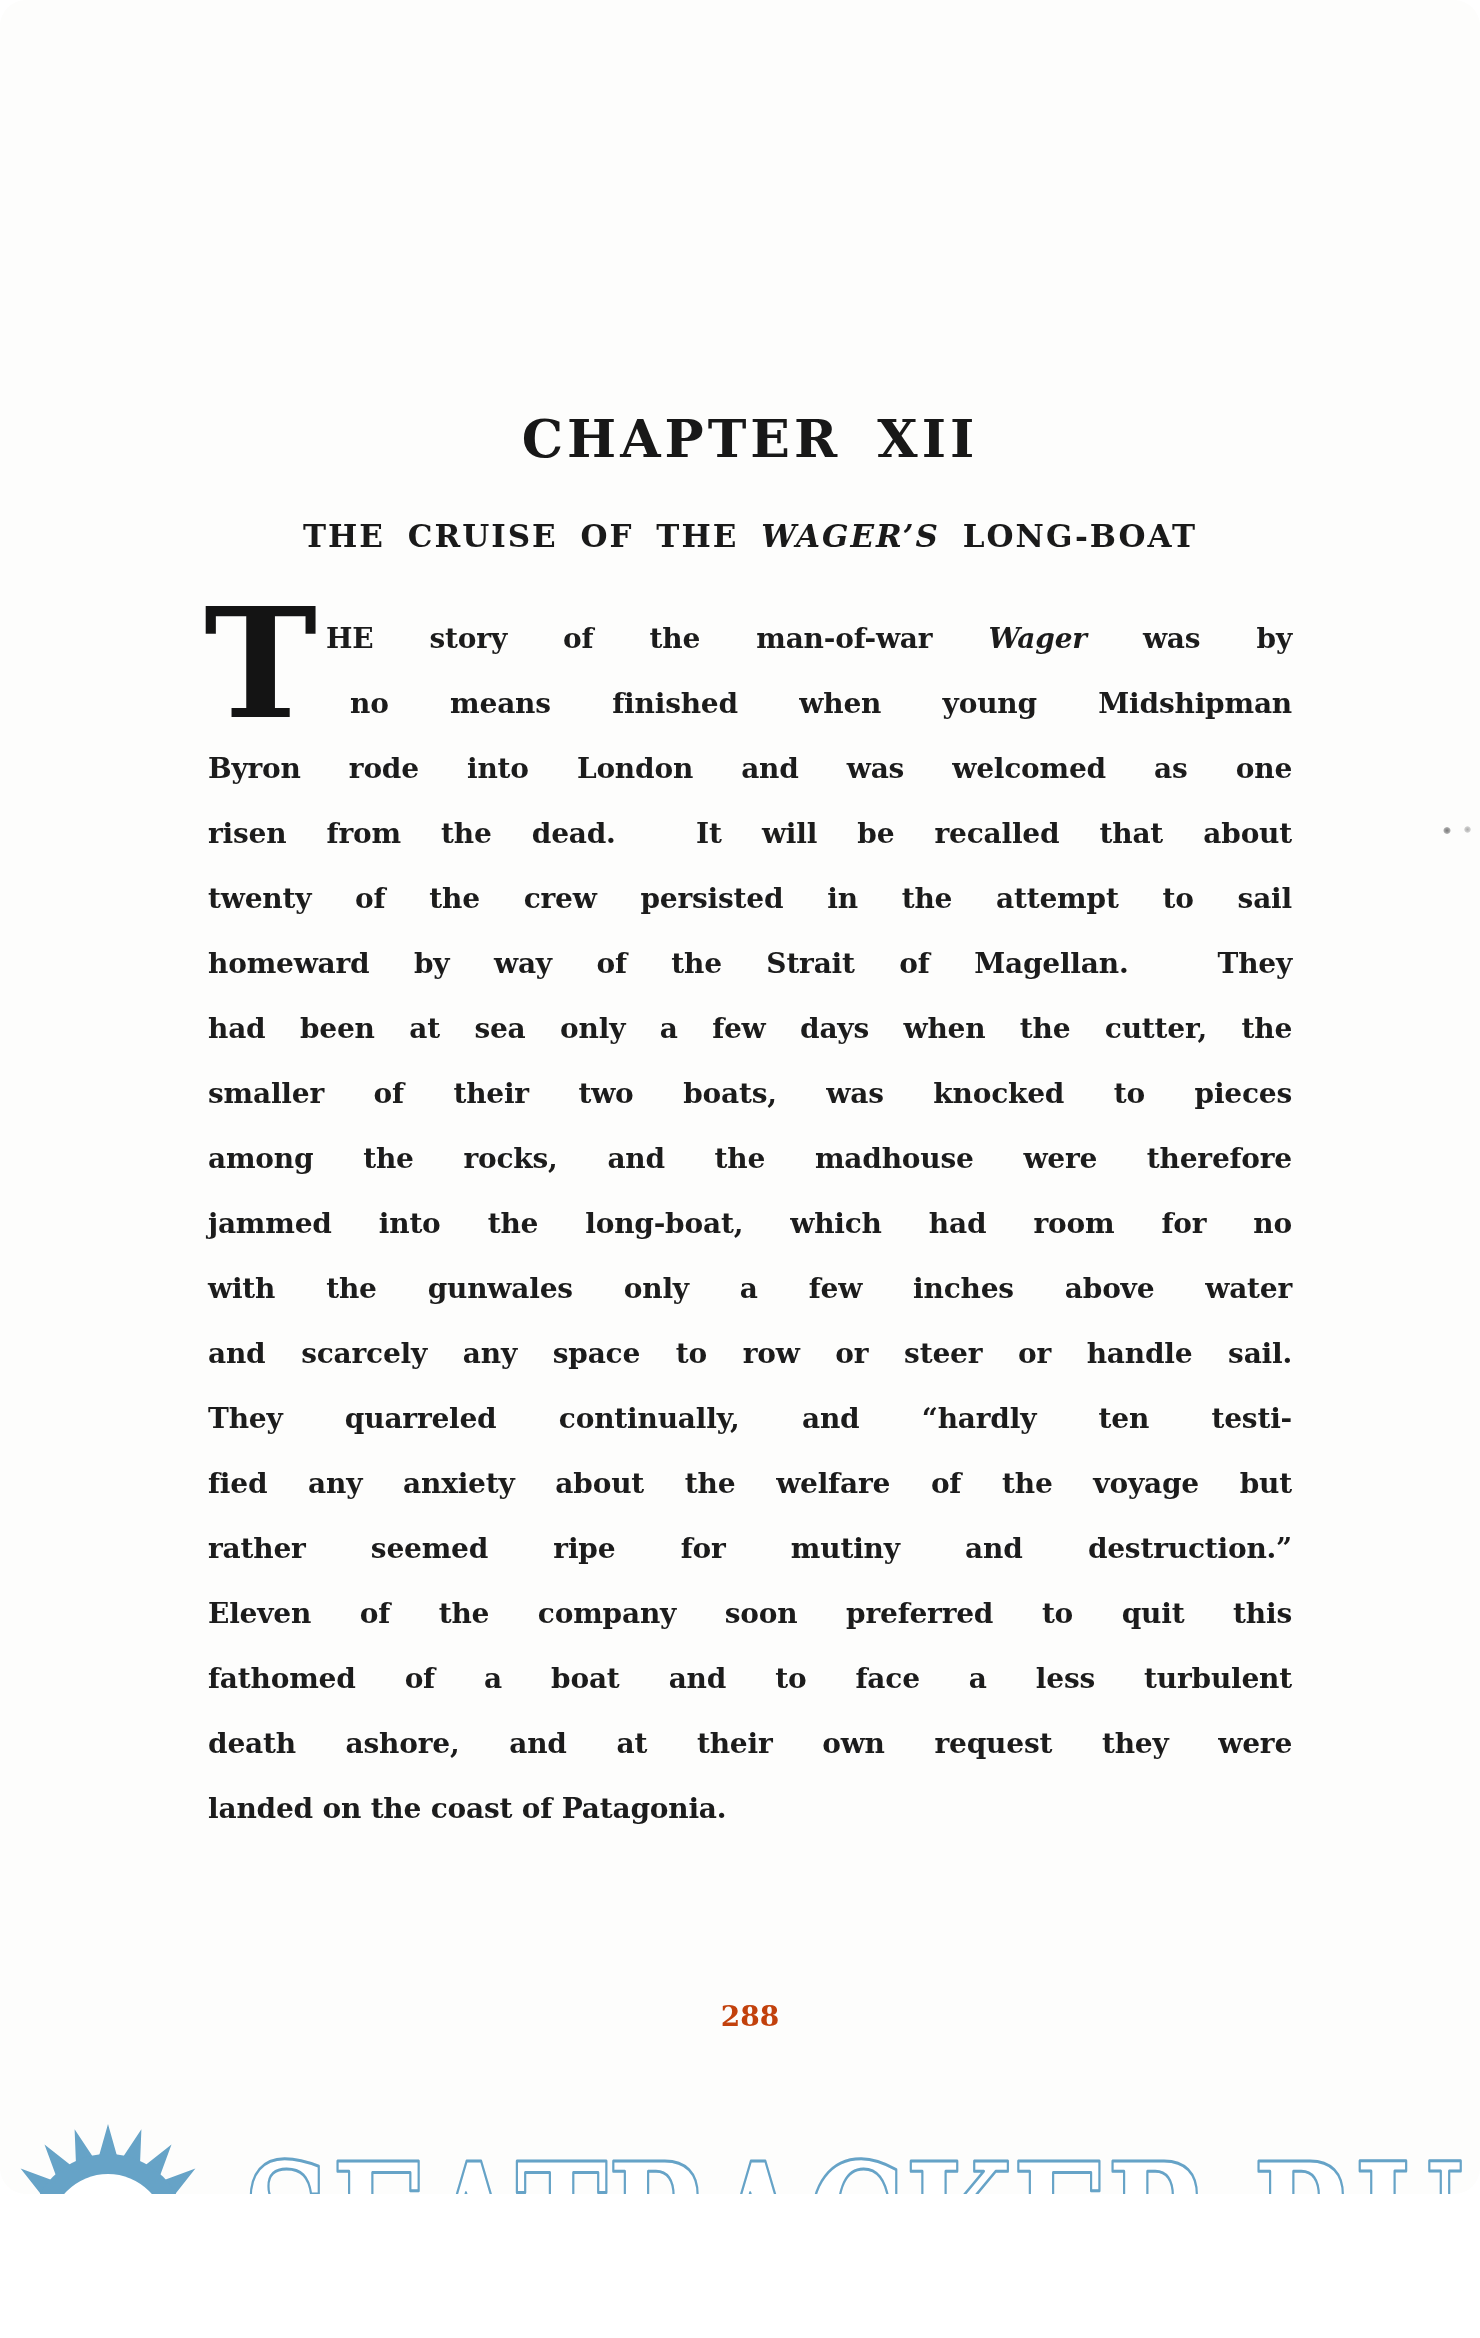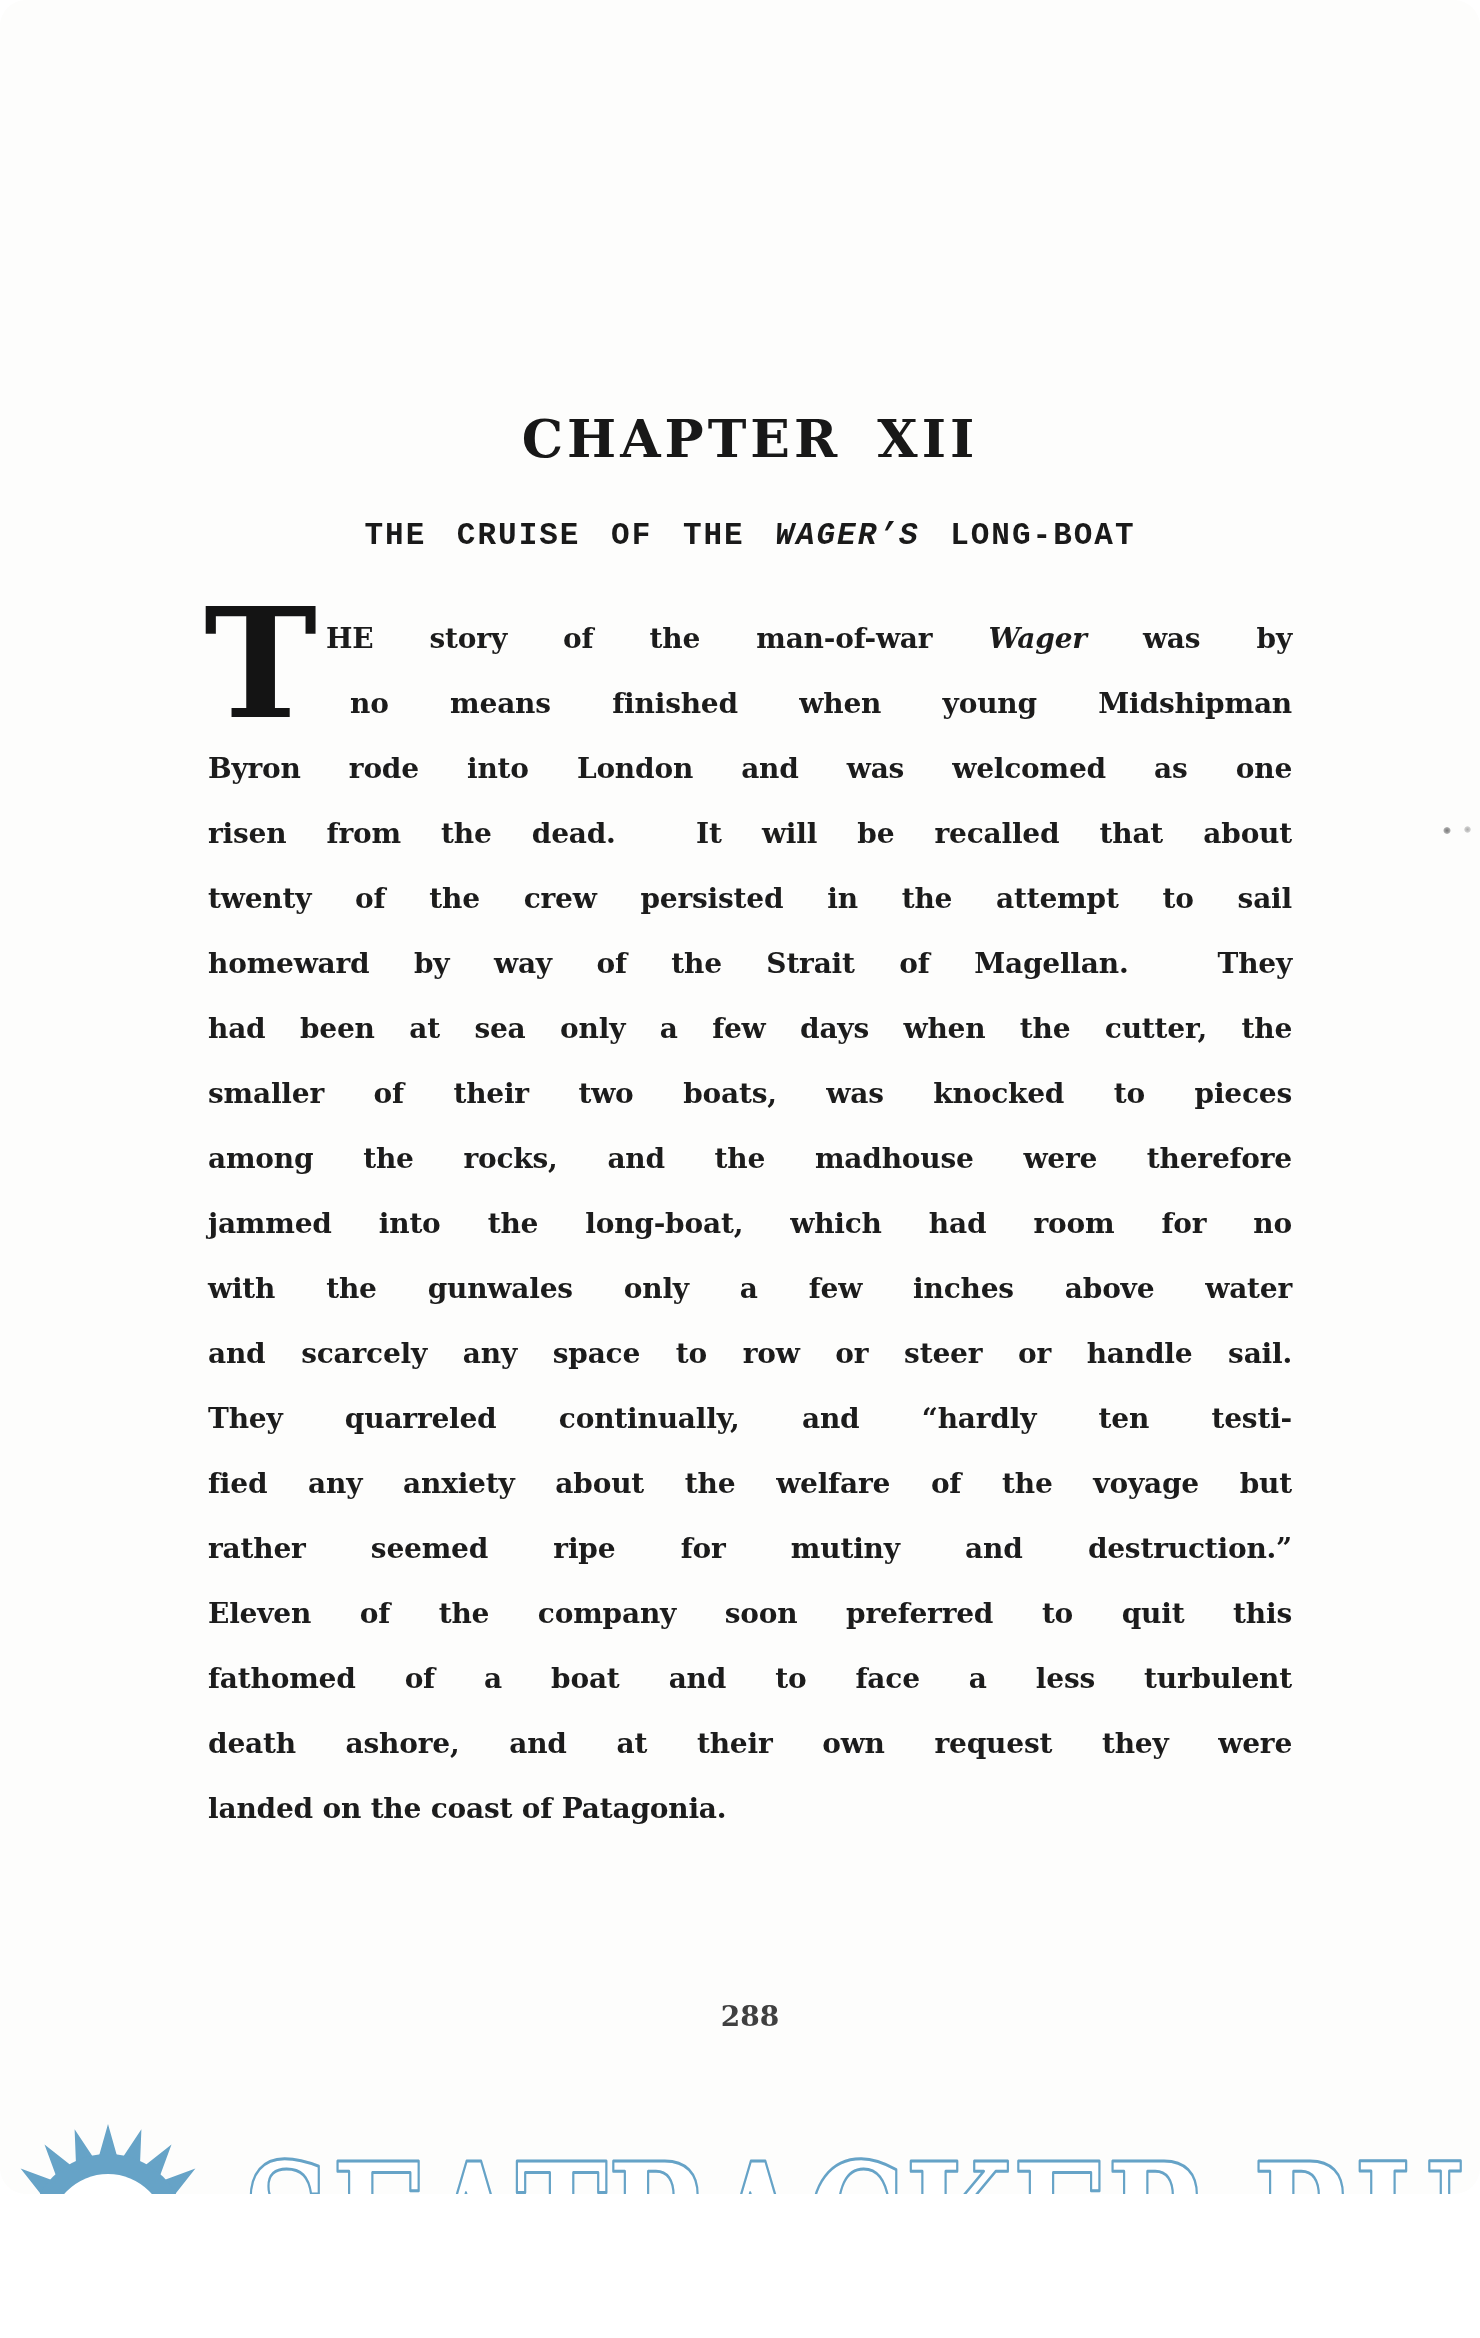--- a/index.html
+++ b/index.html
@@ -11,40 +11,40 @@
     border-radius:26px;
   }
   .chapter-title {
     position:absolute; left:208px; top:408px; width:1084px;
     text-align:center; font-size:52px; font-weight:700;
     letter-spacing:4px; word-spacing:14px; color:#181818;
   }
   .subtitle {
     position:absolute; left:208px; top:518px; width:1084px;
     text-align:center; font-size:31px; font-weight:700;
-    letter-spacing:2px; word-spacing:10px; color:#1a1a1a;font-family:Liberation Mono, monospace;
+    letter-spacing:2px; word-spacing:10px; color:#1a1a1a;
   }
   .subtitle .it { font-style:italic; }
   .drop-cap {
     position:absolute; left:204px; top:588px;
     font-size:152px; line-height:1; font-weight:700; color:#141414;
   }
   .body-text {
     position:absolute; left:208px; top:606px; width:1084px;
     font-size:28px; font-weight:700; line-height:65px;
     letter-spacing:-0.2px; color:#1c1c1c;
   }
   .line { text-align:justify; text-align-last:justify; text-justify:inter-word; }
   .line-1 { padding-left:118px; }
   .line-2 { padding-left:142px; }
   .line-last { text-align-last:left; }
   .line .it { font-style:italic; }
   .page-num {
     position:absolute; left:208px; top:2000px; width:1084px;
-    text-align:center; font-size:28px; font-weight:700; color:#404040;
+    text-align:center; font-size:28px; font-weight:700; color:#c2410c;
   }
   .speck { position:absolute; border-radius:50%; }
   .speck-1 {
     left:1443px; top:827px; width:8px; height:7px;
     background:radial-gradient(circle,#777 0%,#aaa 55%,rgba(255,255,255,0) 75%);
   }
   .speck-2 {
     left:1464px; top:826px; width:7px; height:7px; opacity:.7;
     background:radial-gradient(circle,#8a8a8a 0%,#bbb 55%,rgba(255,255,255,0) 75%);
   }

